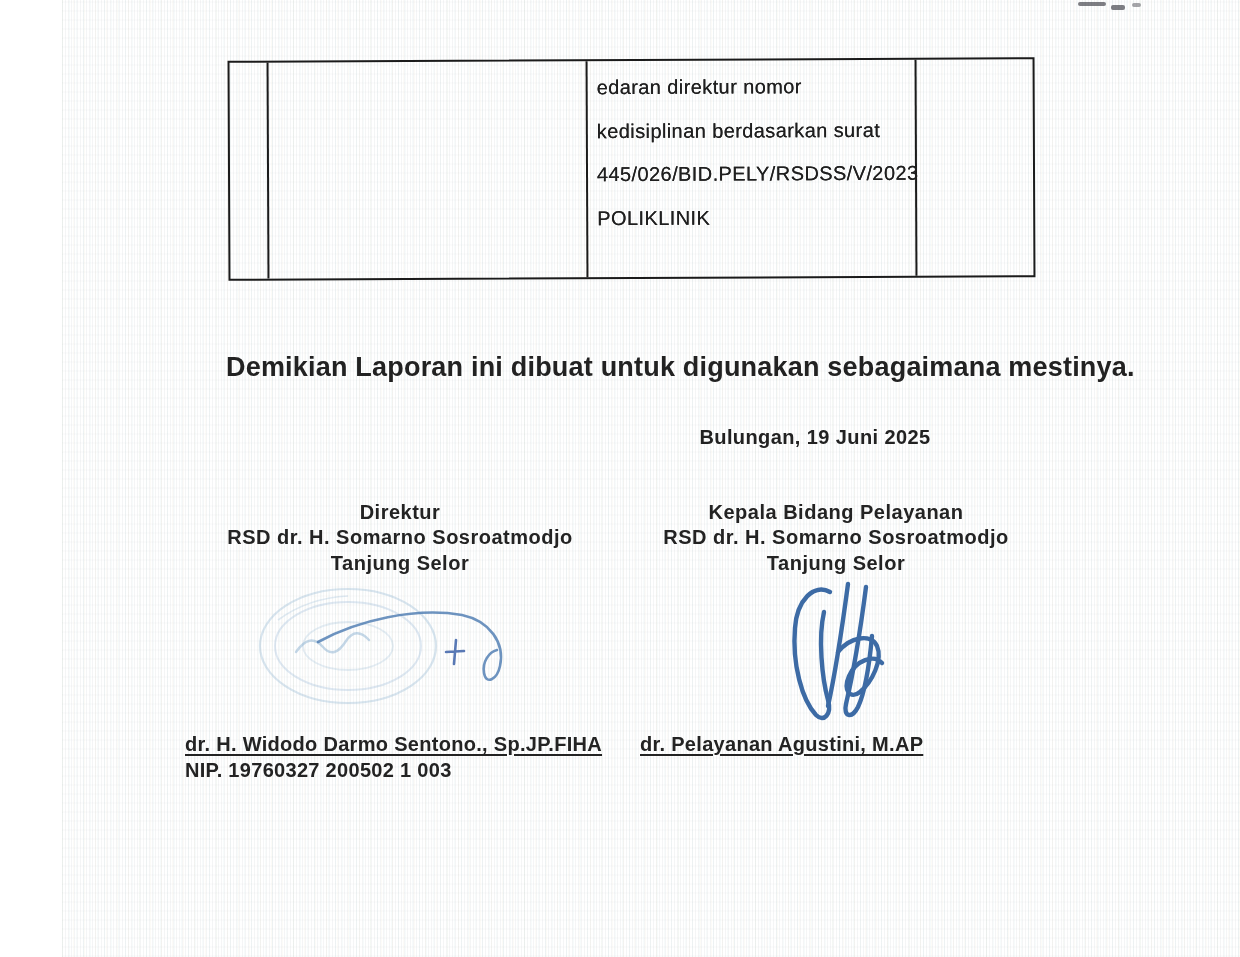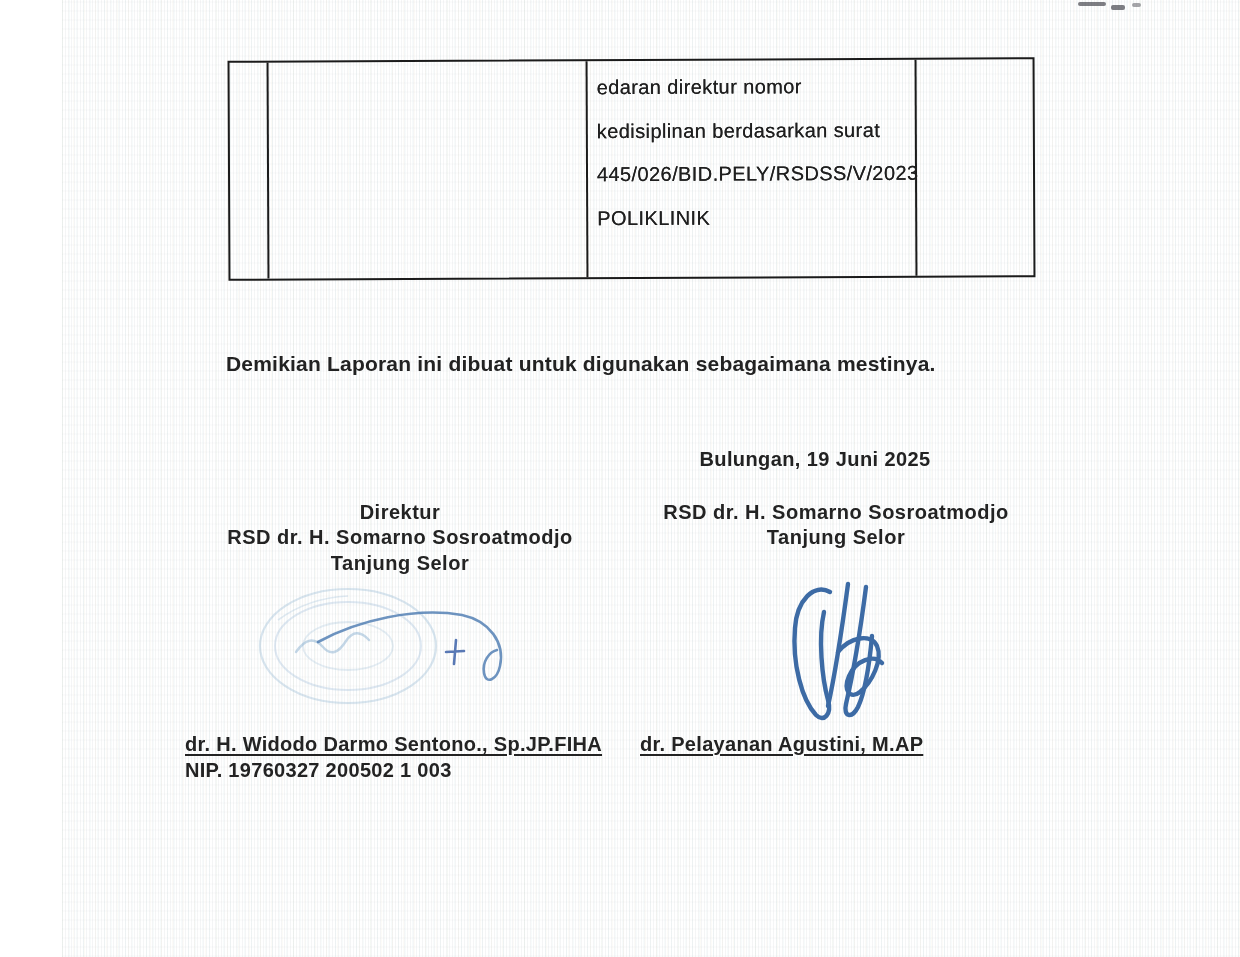--- a/index.html
+++ b/index.html
@@ -38,27 +38,27 @@
   .note-line {
     font-size: 20px; line-height: 43.6px; font-weight: 400;
     letter-spacing: 0.4px; color: #1f1f1f;
     text-shadow: 0 0 0.6px #2a2a2a;
     white-space: nowrap;
   }
 
   
   .closing {
     position: absolute; left: 226px; top: 352px;
-    font-size: 21px; font-weight: 700; letter-spacing: 0.2px; color: #222;
+    font-size: 27px; font-weight: 700; letter-spacing: 0.2px; color: #222;
     white-space: nowrap;
   }
   .dateline {
     position: absolute; left: 660px; top: 426px; width: 310px;
     text-align: center; font-size: 20px; font-weight: 700;
-    letter-spacing: 0.4px; color: #222; white-space: nowrap; margin-top: 22px;
+    letter-spacing: 0.4px; color: #222; white-space: nowrap;
   }
 
   .sig-title {
     position: absolute; top: 500px;
     text-align: center; font-size: 20px; font-weight: 700;
     line-height: 25.4px; letter-spacing: 0.5px; color: #232323;
   }
   .sig-title.left  { left: 180px; width: 440px; }
   .sig-title.right { left: 620px; width: 432px; }
 
@@ -105,20 +105,21 @@
 
 <div class="dateline">Bulungan, 19 Juni 2025</div>
 
 <div class="sig-title left">
   <div>Direktur</div>
   <div>RSD dr. H. Somarno Sosroatmodjo</div>
   <div>Tanjung Selor</div>
 </div>
 
 <div class="sig-title right">
+  <div>Kepala Bidang Pelayanan</div>
   <div>RSD dr. H. Somarno Sosroatmodjo</div>
   <div>Tanjung Selor</div>
 </div>
 
 <svg class="stamp-svg" width="278" height="145" viewBox="0 0 278 145">
   <ellipse cx="100" cy="66" rx="88" ry="57" fill="none" stroke="#9dbdd8" stroke-width="2.2" opacity="0.40"></ellipse>
   <ellipse cx="100" cy="66" rx="73" ry="44" fill="none" stroke="#9dbdd8" stroke-width="2" opacity="0.34"></ellipse>
   <ellipse cx="100" cy="66" rx="45" ry="24" fill="none" stroke="#9dbdd8" stroke-width="1.8" opacity="0.28"></ellipse>
   <path d="M48,72 q14,-20 27,-5 q11,13 23,-6 q10,-15 23,-1" fill="none" stroke="#7fa8cc" stroke-width="2.4" opacity="0.45" stroke-linecap="round"></path>
   <path d="M30,40 q30,-22 70,-24" fill="none" stroke="#9dbdd8" stroke-width="1.6" opacity="0.3"></path>

